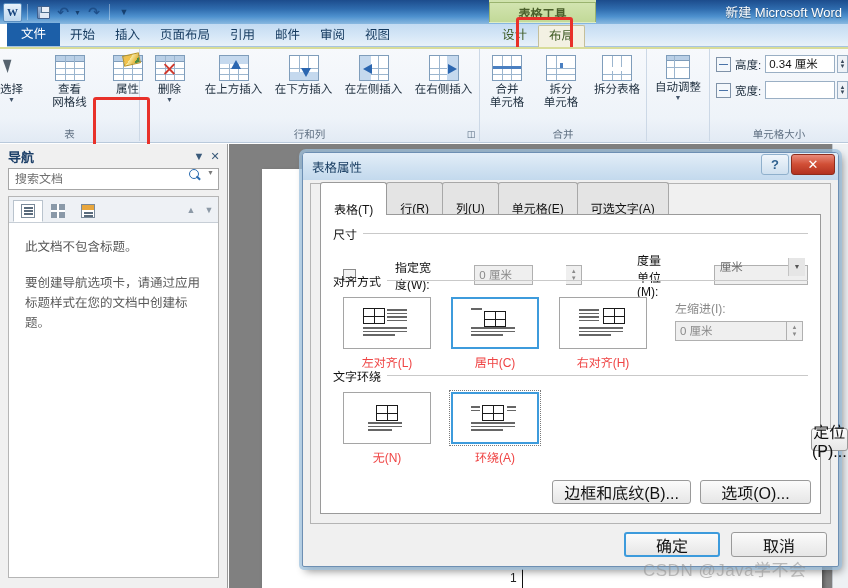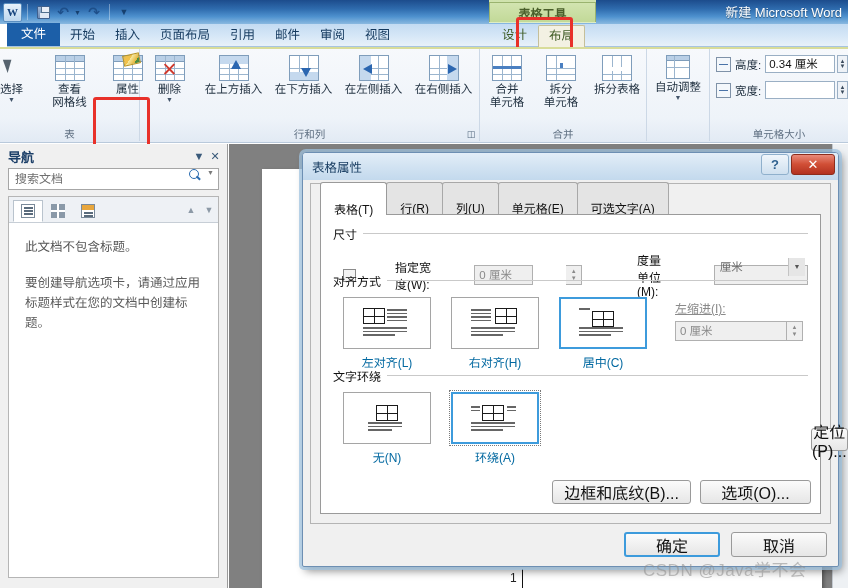--- a/index.html
+++ b/index.html
@@ -304,21 +304,21 @@
     font-size: 12px; color: #111; display: flex; align-items: center; white-space: nowrap;
   }
   .grp-label .rule { flex: 1; height: 1px; background: #c9c9c9; margin-left: 6px; }
 
   .row { display: flex; align-items: center; }
   .chk {
     width: 13px; height: 13px; border: 1px solid #8b8b8b; background: #f3f3f3;
     flex: none; margin-right: 6px;
   }
   .lbl-dis { font-size: 12px; color: #111; }
-  .lbl-grey { font-size: 12px; color: #8a8a8a; text-decoration: underline; }
+  .lbl-grey { font-size: 12px; color: #8a8a8a; }
   .field-dis {
     height: 20px; background: #efefef; border: 1px solid #b0b0b0;
     font-size: 11.5px; color: #8a8a8a; line-height: 18px; padding: 0 4px;
     display: flex; align-items: center;
   }
   .spin2 {
     width: 16px; height: 20px; border: 1px solid #b0b0b0; border-left: none;
     background: #efefef; display: flex; flex-direction: column;
     align-items: center; justify-content: center; gap: 2px; flex: none;
   }
@@ -334,21 +334,21 @@
     font-size: 7px; color: #555;
   }
 
   
   .tile {
     width: 88px; height: 52px; background: #fff; border: 1px solid #a5a5a5;
     display: flex; align-items: center; justify-content: center; position: relative;
   }
   .tile.sel { border: 2px solid #3d9bdc; }
   .tile.sel-focus { border: 2px solid #3d9bdc; outline: 1px dotted #7a7a7a; outline-offset: 1px; }
-  .tile-cap { width: 88px; text-align: center; font-size: 12px; color: #0369a1; margin-top: 4px; }
+  .tile-cap { width: 88px; text-align: center; font-size: 12px; color: #ef4444; margin-top: 4px; }
   .tile-col { display: flex; flex-direction: column; align-items: center; }
 
   .mini { width: 52px; height: 34px; position: relative; }
   .mini .tbl {
     position: absolute; width: 22px; height: 16px; border: 1.6px solid #1a1a1a; background: #fff;
   }
   .mini .tbl i.vv { position: absolute; left: 50%; top: 0; bottom: 0; width: 1.4px; background: #1a1a1a; }
   .mini .tbl i.hh { position: absolute; left: 0; right: 0; top: 50%; height: 1.4px; background: #1a1a1a; }
   .mini .lines { position: absolute; }
   .mini .lines i { display: block; height: 1.5px; background: #666; margin-bottom: 2px; }
@@ -693,59 +693,59 @@
                   <div class="lines" style="left:2px;top:21px;width:44px">
                       <i style="width:44px"></i>
                       <i style="width:44px"></i>
                       <i style="width:32px"></i>
                     </div>
                 </div>
               </div>
               <div class="tile-cap">左对齐(L)</div>
             </div>
             <div class="tile-col" style="margin-left:20px">
+              <div class="tile sel">
+                <div class="mini">
+                  <div class="tbl" style="left:15px;top:5px">
+                      <i class="vv"></i>
+                      <i class="hh"></i>
+                    </div>
+                  <div class="lines" style="left:2px;top:2px;width:44px">
+                      <i style="width:11px"></i>
+                    </div>
+                  <div class="lines" style="left:2px;top:21px;width:44px">
+                      <i style="width:44px"></i>
+                      <i style="width:44px"></i>
+                      <i style="width:32px"></i>
+                    </div>
+                </div>
+              </div>
+              <div class="tile-cap">居中(C)</div>
+            </div>
+            <div class="tile-col" style="margin-left:20px">
               <div class="tile">
                 <div class="mini">
                   <div class="tbl" style="left:26px;top:2px">
                       <i class="vv"></i>
                       <i class="hh"></i>
                     </div>
                   <div class="lines" style="left:2px;top:3px;width:20px">
                       <i style="width:20px"></i>
                       <i style="width:20px"></i>
                       <i style="width:20px"></i>
                       <i style="width:20px"></i>
                     </div>
                   <div class="lines" style="left:2px;top:21px;width:44px">
                       <i style="width:44px"></i>
                       <i style="width:44px"></i>
                       <i style="width:32px"></i>
                     </div>
                 </div>
               </div>
               <div class="tile-cap">右对齐(H)</div>
-            </div>
-            <div class="tile-col" style="margin-left:20px">
-              <div class="tile sel">
-                <div class="mini">
-                  <div class="tbl" style="left:15px;top:5px">
-                      <i class="vv"></i>
-                      <i class="hh"></i>
-                    </div>
-                  <div class="lines" style="left:2px;top:2px;width:44px">
-                      <i style="width:11px"></i>
-                    </div>
-                  <div class="lines" style="left:2px;top:21px;width:44px">
-                      <i style="width:44px"></i>
-                      <i style="width:44px"></i>
-                      <i style="width:32px"></i>
-                    </div>
-                </div>
-              </div>
-              <div class="tile-cap">居中(C)</div>
             </div>
             <div style="margin-left:28px;padding-top:2px">
               <div class="lbl-grey">左缩进(I):</div>
               <div class="row" style="margin-top:5px">
                 <span class="field-dis" style="width:112px">0 厘米</span>
                 <span class="spin2">
                     <i>▲</i>
                     <i>▼</i>
                   </span>
               </div>

